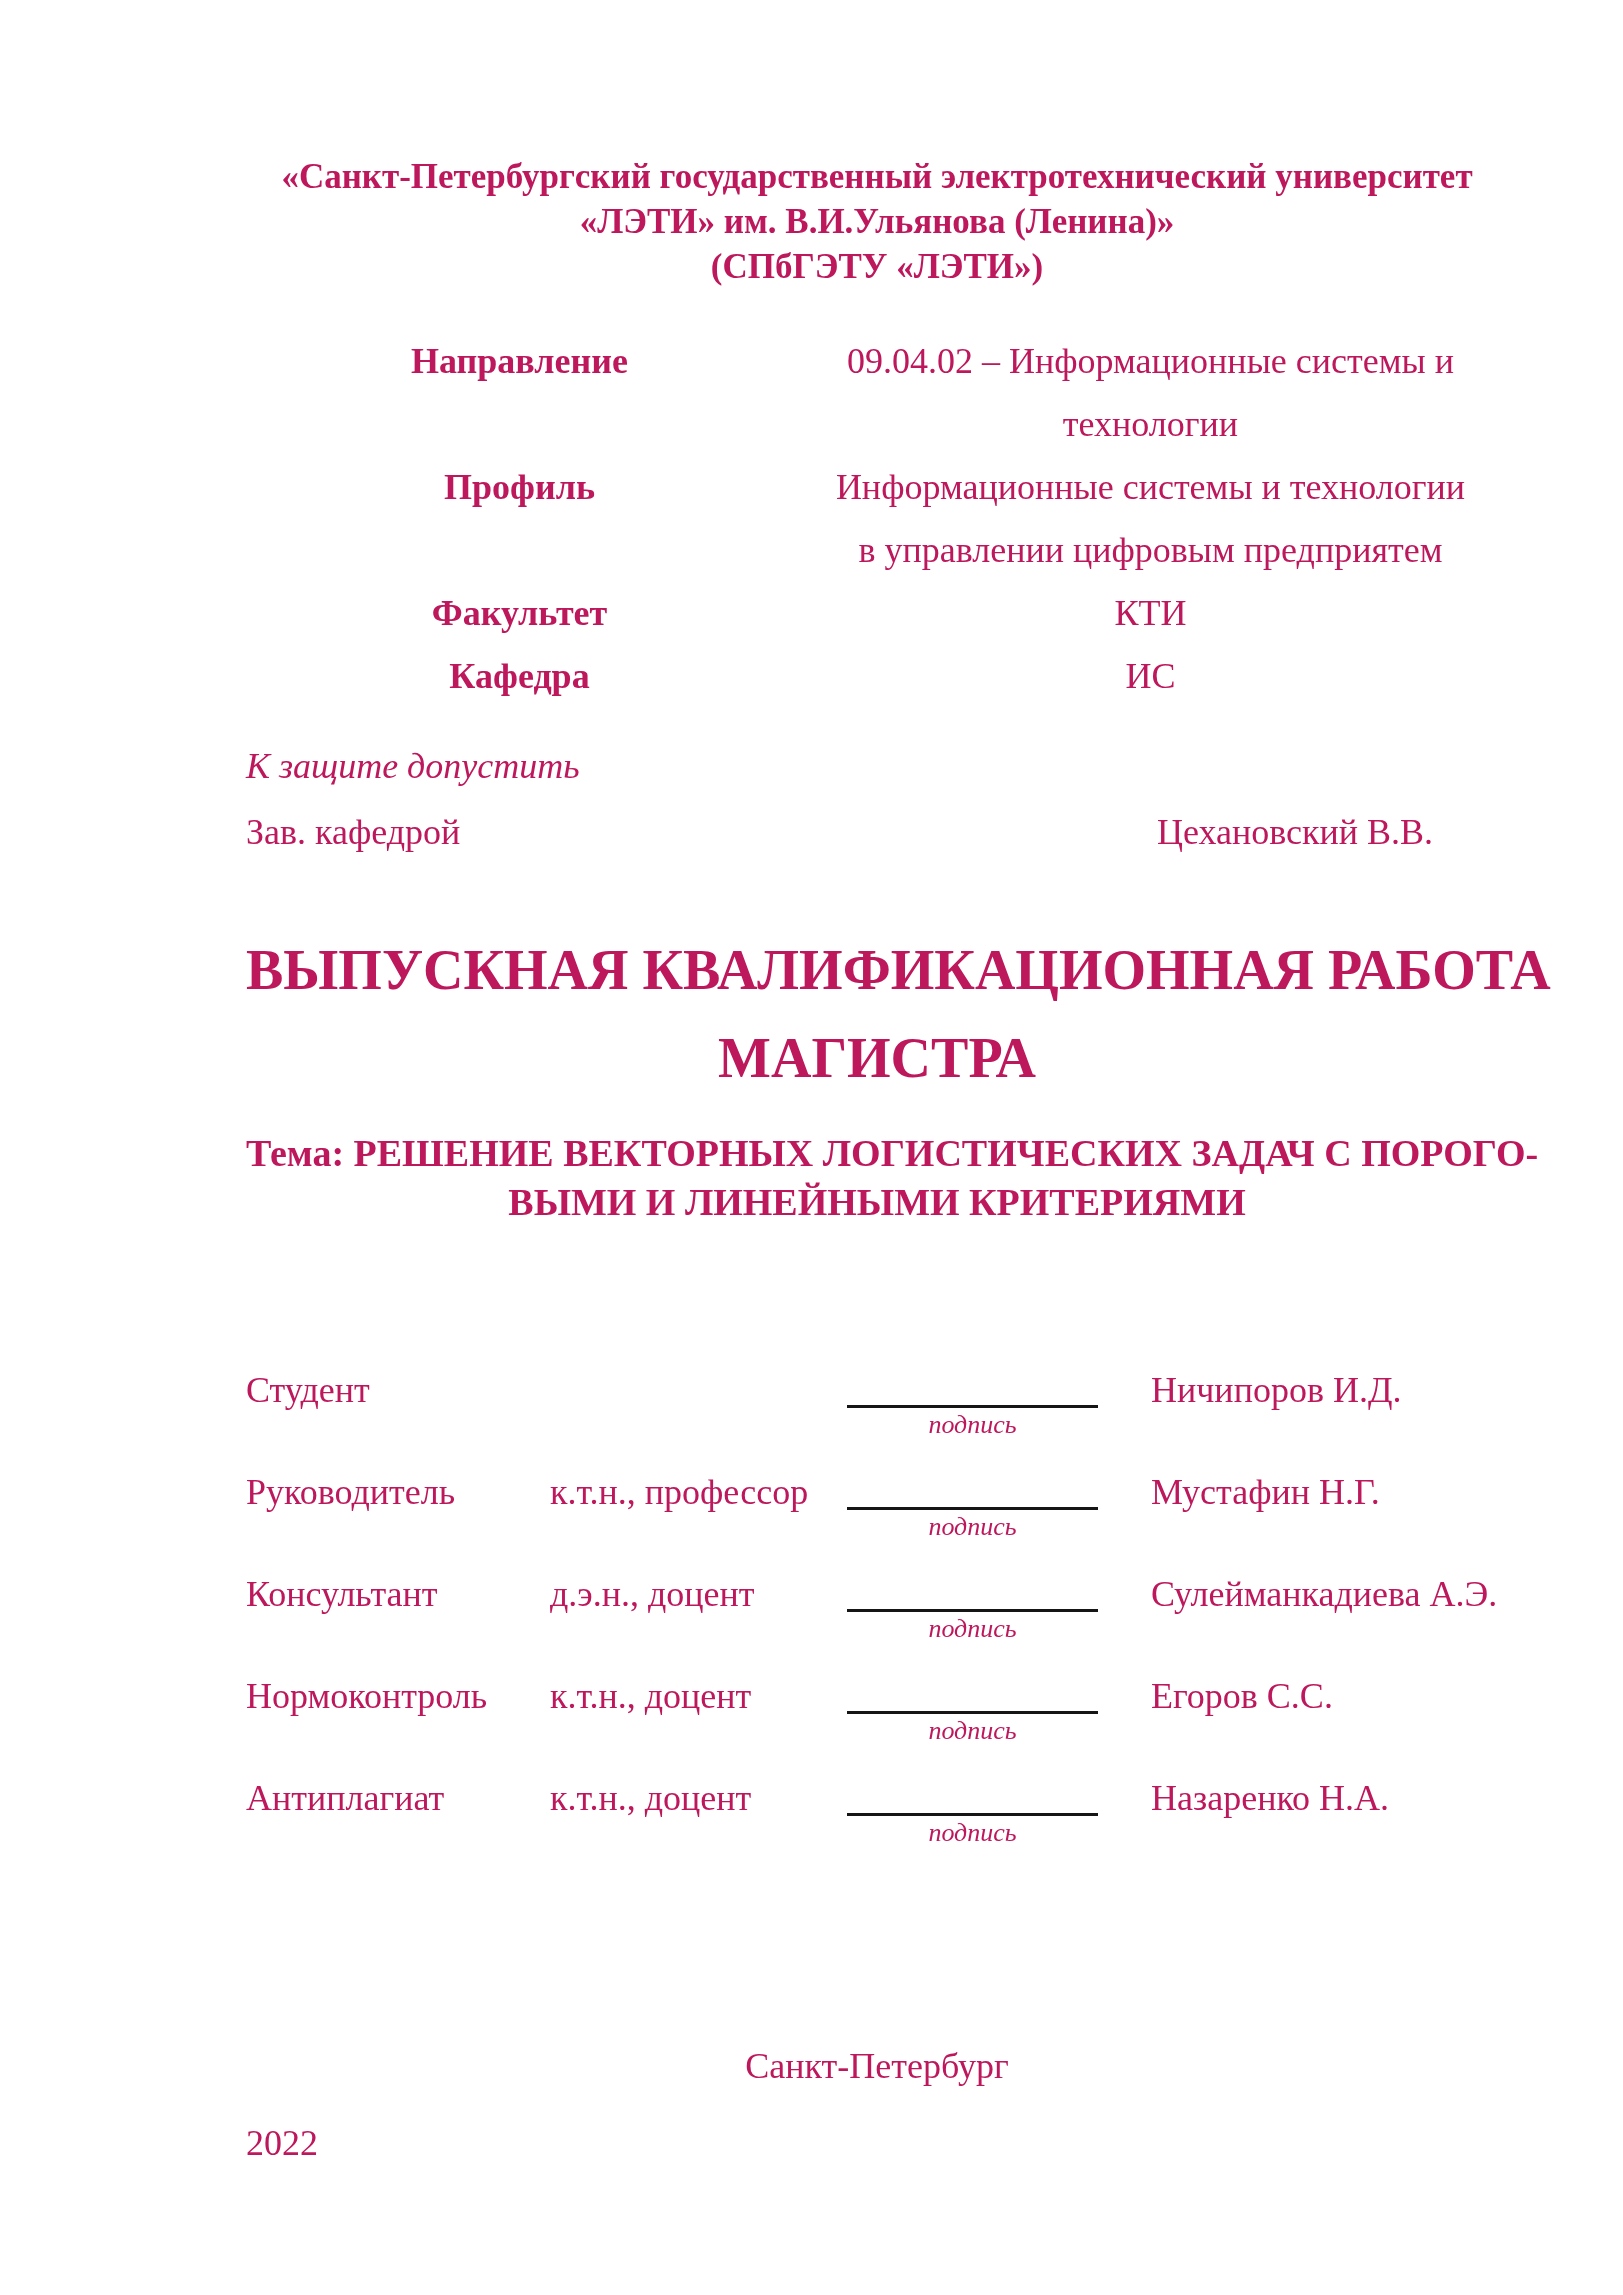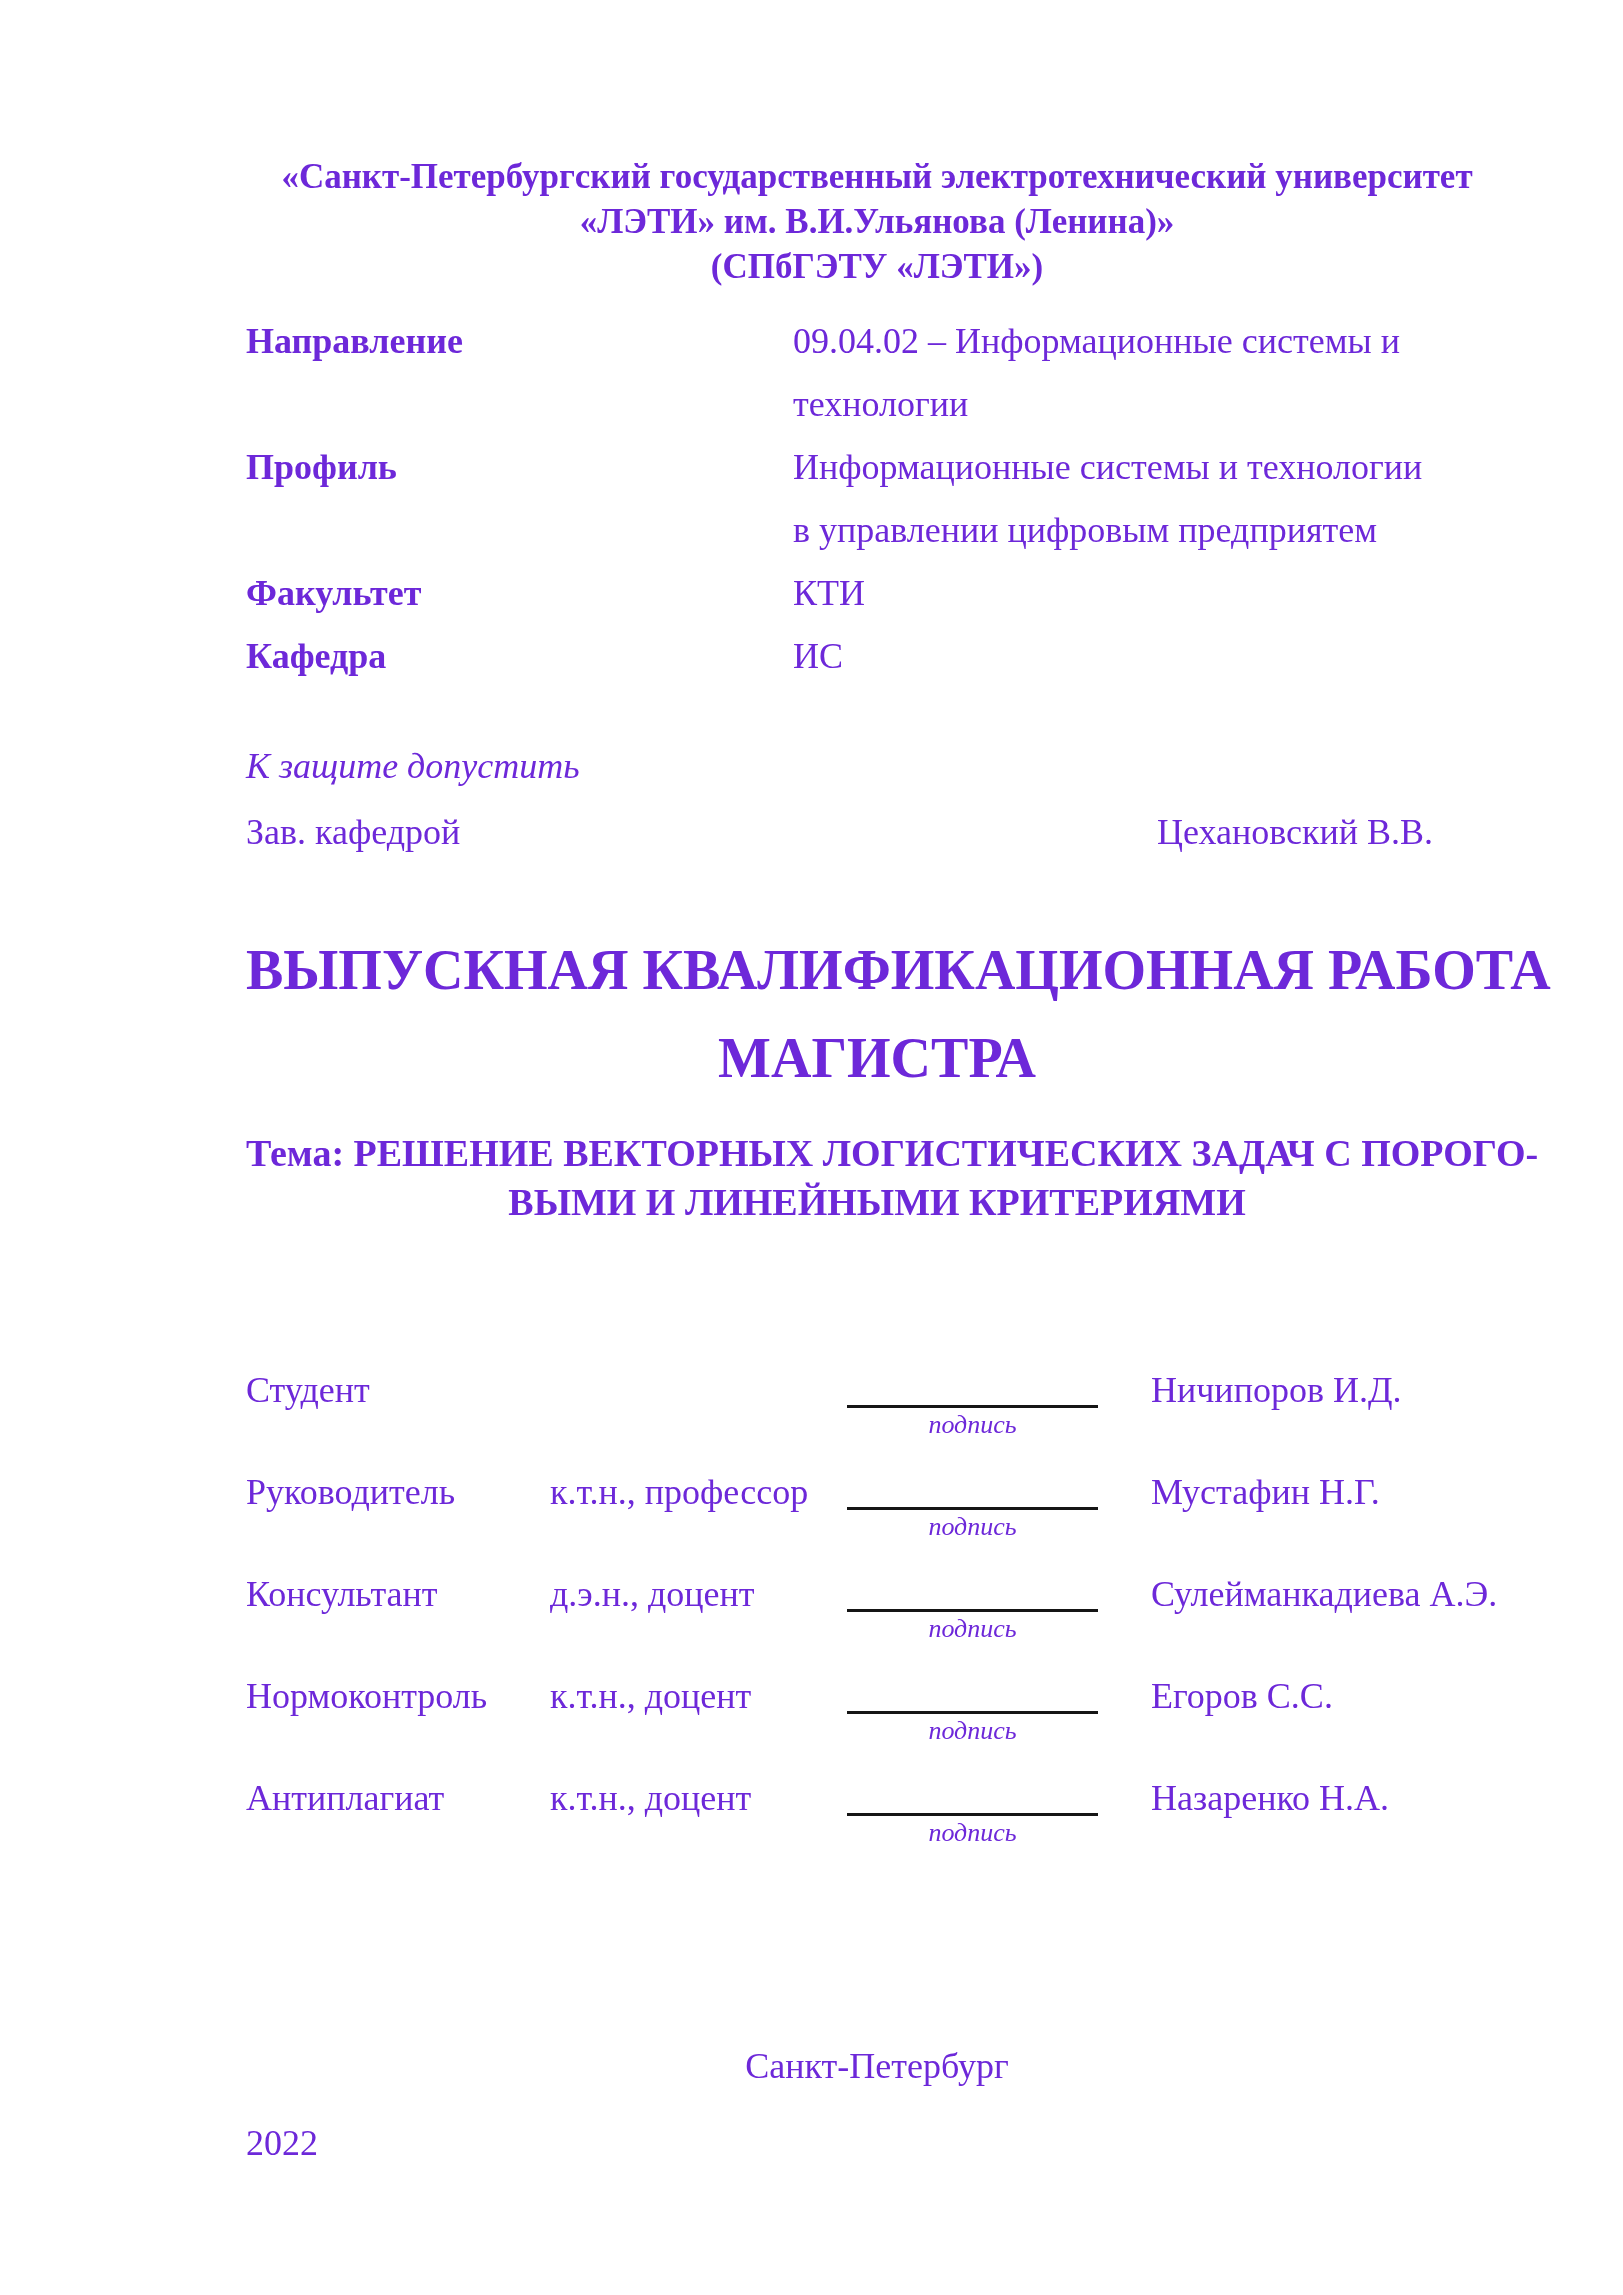--- a/index.html
+++ b/index.html
@@ -1,39 +1,39 @@
 <!DOCTYPE html>
 <html lang="ru" style="font-size:12.6px"><head>
 <meta charset="utf-8">
 <style>
   html, body { margin: 0; padding: 0; background: #ffffff; }
   .page {
     position: relative;
     width: 1558px;
     height: 2295px;
     background: #ffffff;
-    color: #6d28d9;
+    color: #be185d;
     font-family: "Liberation Serif", "DejaVu Serif", serif;
     font-size: 36px;
     overflow: hidden;
   }
   .abs { position: absolute; left: 246px; width: 1262px; }
 
   
   .doc-header {
     top: 154px;
     text-align: center;
     font-weight: bold;
     font-size: 35px;
     line-height: 45px;
     white-space: nowrap;
   }
 
   
-  .meta { top: 310px; }
+  .meta { top: 330px; text-align: center; }
   .meta-row { display: flex; }
   .meta-label { width: 547px; font-weight: bold; line-height: 63px; flex: none; }
   .meta-value { flex: 1; }
   .meta-value div { line-height: 63px; }
 
   
   .permit { top: 744px; font-style: italic; line-height: 44px; }
   .head-row { top: 810px; line-height: 44px; }
   .head-row .head-name { position: absolute; left: 911px; top: 0; }
 

